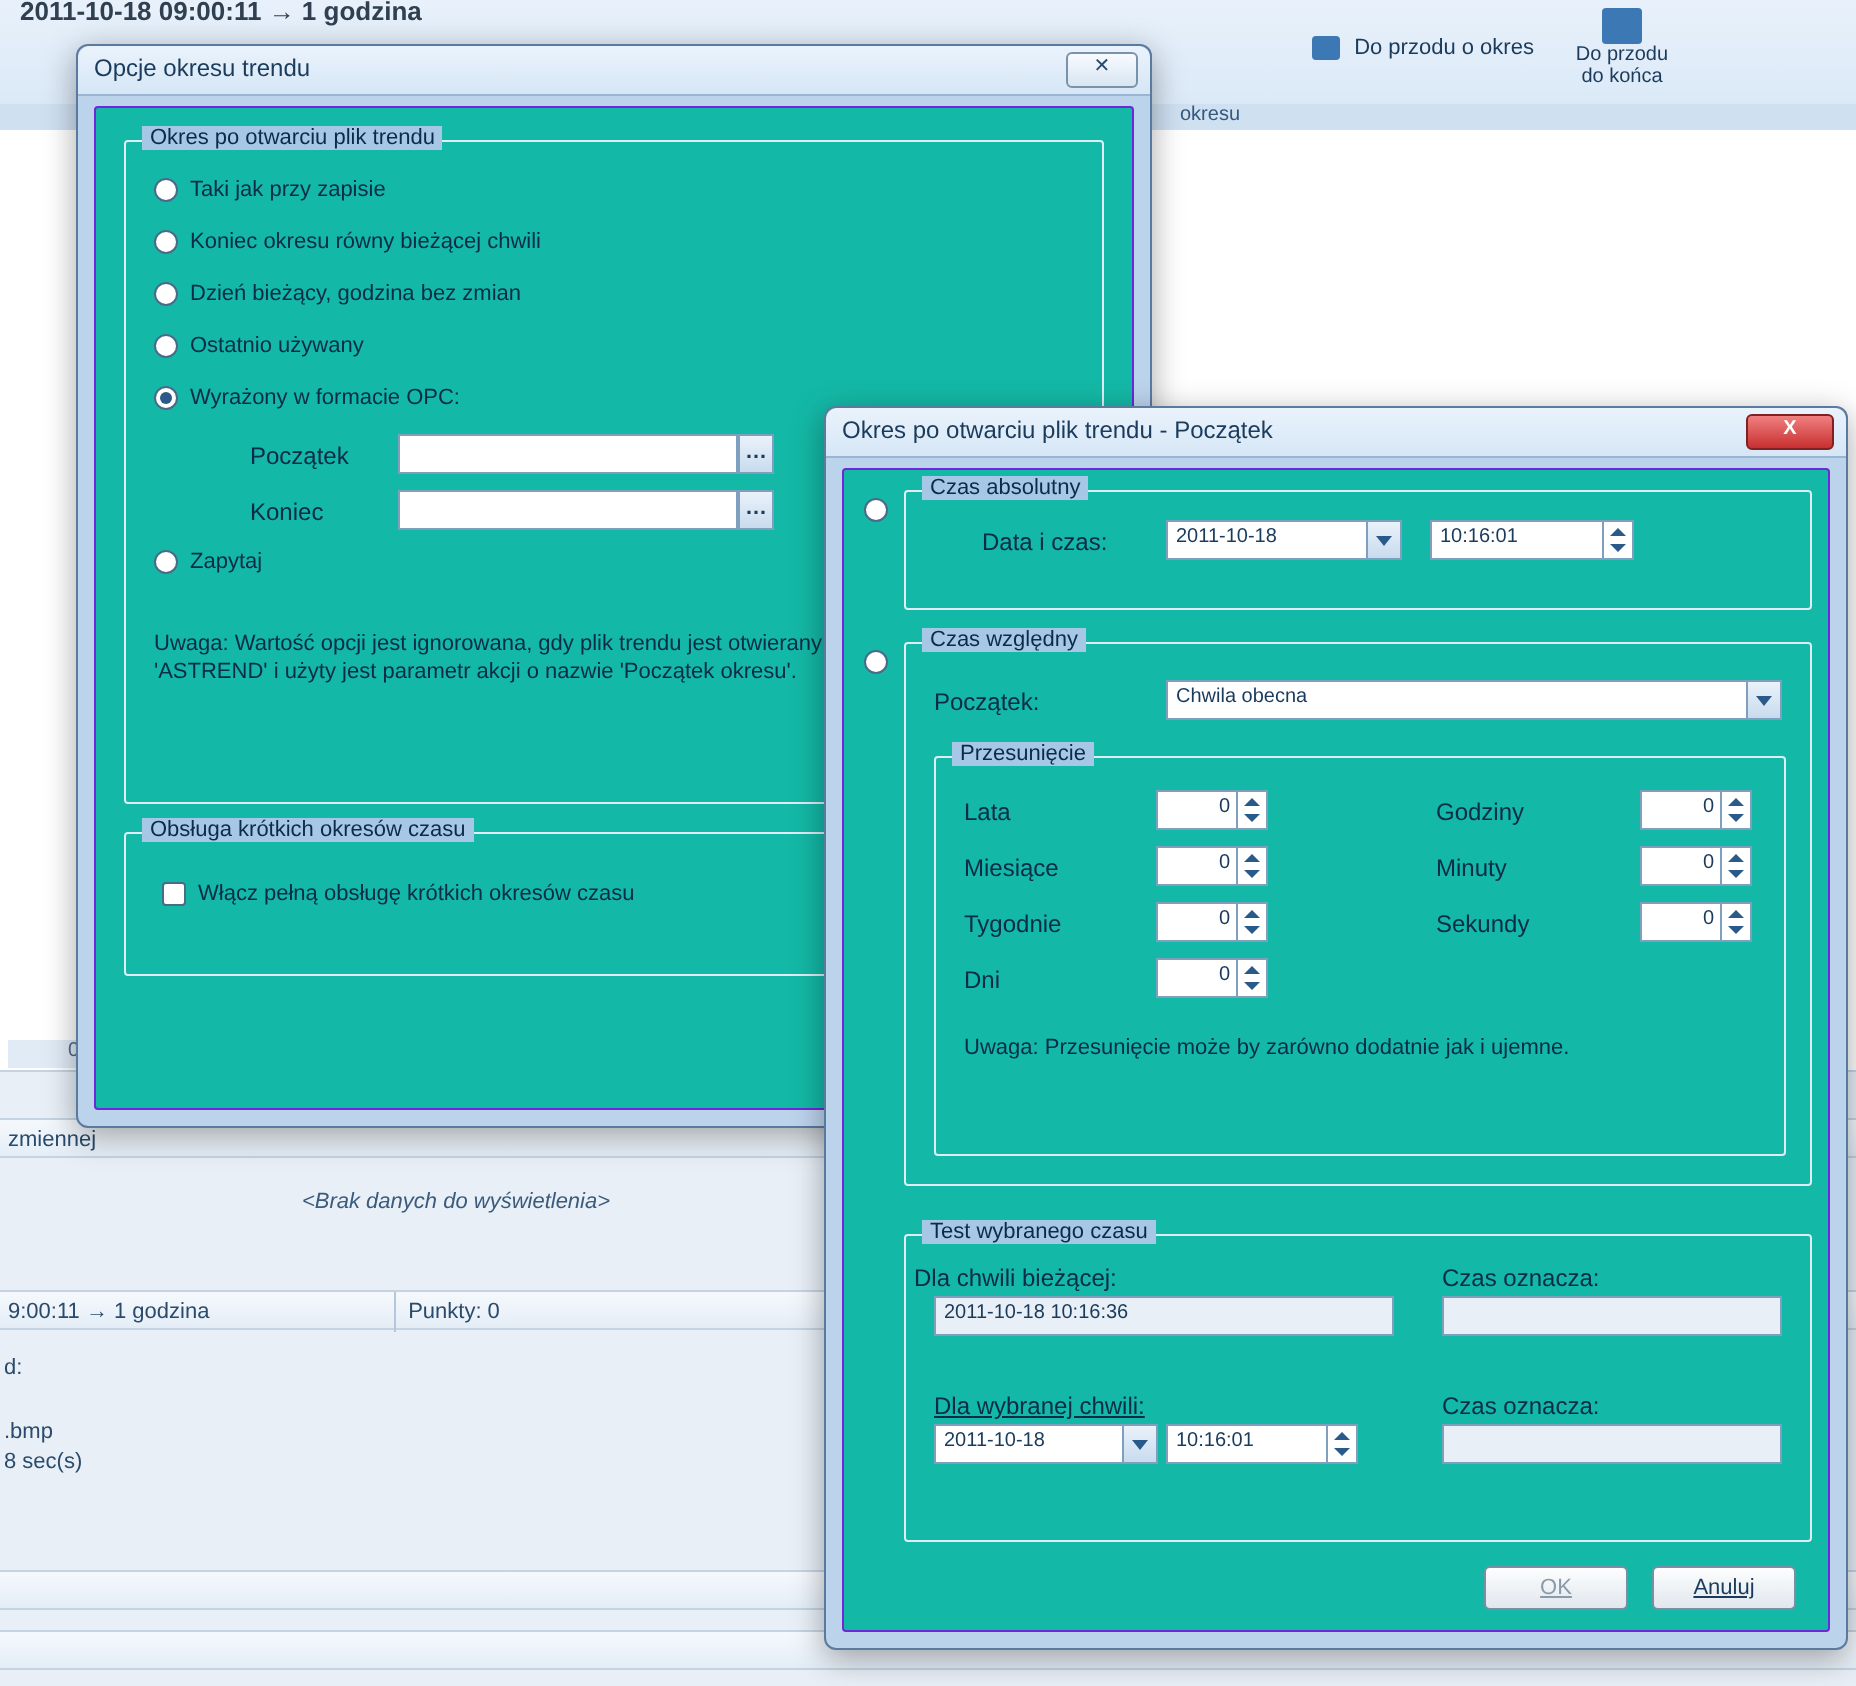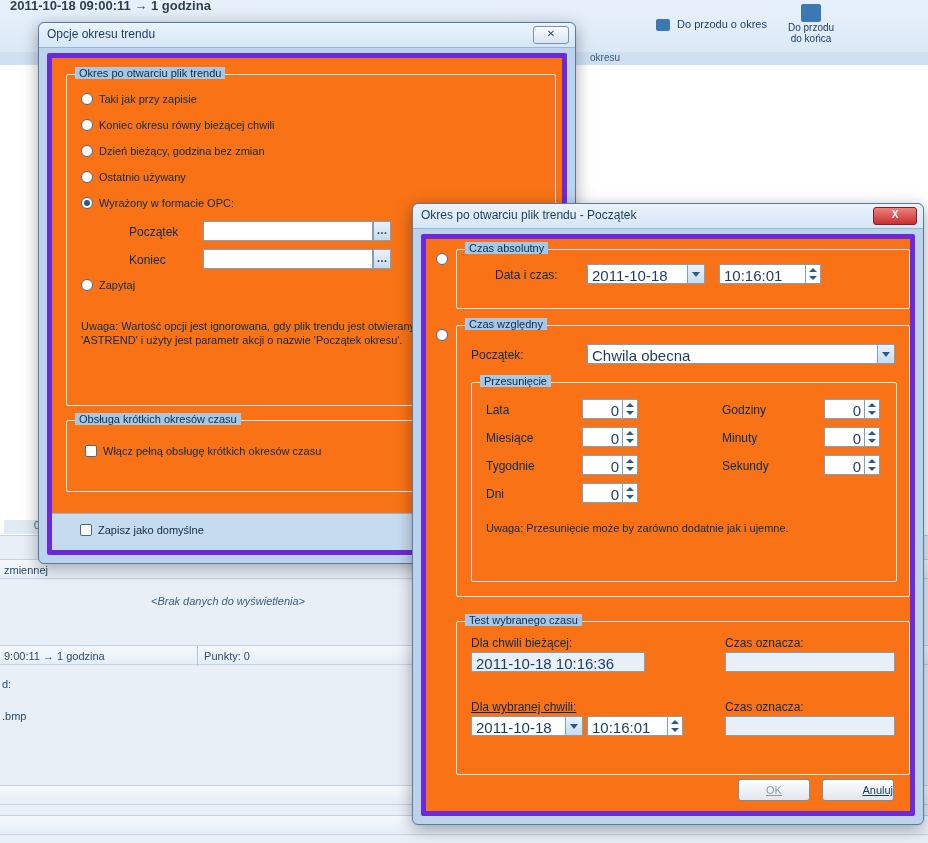--- a/index.html
+++ b/index.html
@@ -118,22 +118,22 @@
   .dialog .titlebar .close.red {
     background: linear-gradient(#f08080,#c83030);
     border-color: #802020;
     color: #ffffff;
     font-weight: bold;
     width: 42px; height: 16px;
   }
   .dialog .body {
     position: absolute;
     left: 8px; right: 8px; top: 30px; bottom: 8px;
-    background: #f97316;
-    border: 5px solid #6d28d9;
+    background: #14b8a6;
+    border: 1px solid #6d28d9;
     border-radius: 2px;
   }
   
   .group {
     position: absolute;
     border: 1px solid #e0ecf8;
     border-radius: 2px;
     background: transparent;
   }
   .group > .legend {
@@ -161,21 +161,21 @@
     content:""; position:absolute; left:2px; top:2px; width:6px; height:6px;
     background:#2a5a8a; border-radius:50%;
   }
   .checkbox .box { border: 1px solid #4a6a8a; border-radius: 2px; }
   .lbl { position: absolute; font-size: 12px; color: #0b2b4a; }
   .input {
     position: absolute;
     background: #ffffff;
     border: 1px solid #7f9fbf;
     box-sizing: border-box;
-    font-size: 15px;
+    font-size: 10px;
     padding: 2px 4px;
     color: #1a3b5c;
     height: 20px;
   }
   .input.readonly { background: #e8eff6; }
   .input .dd {
     position: absolute; right: 0; top: 0; width: 16px; height: 100%;
     background: linear-gradient(#eaf2fa,#c8dbee);
     border-left: 1px solid #7f9fbf;
   }
@@ -260,20 +260,21 @@
   <div class="status-row" style="top:494px;">
     <span>zmiennej</span>
   </div>
   <div class="nodata">&lt;Brak danych do wyświetlenia&gt;</div>
   <div class="status-row" style="top:580px;">
     <span style="display:inline-block;width:190px;">9:00:11 → 1 godzina</span>
     <span class="cell-sep">Punkty: 0</span>
   </div>
   <div class="bottom-text" style="top:612px;">d:</div>
   <div class="bottom-text" style="top:644px;">.bmp</div>
+  <div class="bottom-text" style="top:659px;">8 sec(s)</div>
   <div class="status-row" style="top:720px;"></div>
   <div class="status-row" style="top:750px;"></div>
 </div>
 
 <div class="dialog" style="left:38px; top:22px; width:536px; height:540px;">
   <div class="titlebar">
     <div class="title">Opcje okresu trendu</div>
     <div class="close">✕</div>
   </div>
   <div class="body">
@@ -319,26 +320,20 @@
     </div>
 
     <div class="group" style="left:14px; top:362px; width:488px; height:70px;">
       <div class="legend">Obsługa krótkich okresów czasu</div>
       <div class="checkbox" style="left:18px; top:24px;">
         <span class="box"></span>
         <span>Włącz pełną obsługę krótkich okresów czasu</span>
       </div>
     </div>
 
-    <div class="footer-strip">
-      <div class="checkbox" style="left:28px; top:10px;">
-        <span class="box"></span>
-        <span>Zapisz jako domyślne</span>
-      </div>
-    </div>
   </div>
 </div>
 
 <div class="dialog" style="left:412px; top:203px; width:510px; height:620px;">
   <div class="titlebar">
     <div class="title">Okres po otwarciu plik trendu - Początek</div>
     <div class="close red">X</div>
   </div>
   <div class="body">
 
@@ -403,22 +398,22 @@
           <span>0</span><div class="spin"></div>
         </div>
 
         <div class="note" style="left:14px; top:138px; width:396px;">Uwaga: Przesunięcie może by zarówno dodatnie jak i ujemne.</div>
       </div>
     </div>
 
     <div class="group" style="left:30px; top:382px; width:452px; height:152px;">
       <div class="legend">Test wybranego czasu</div>
 
-      <div class="lbl" style="left:14px; top:14px;">Dla chwili bieżącej:</div>
-      <div class="input readonly" style="left:14px; top:30px; width:174px;">
+      <div class="lbl" style="left:4px; top:14px;">Dla chwili bieżącej:</div>
+      <div class="input readonly" style="left:14px; top:30px; width:230px;">
         <span>2011-10-18 10:16:36</span>
       </div>
       <div class="lbl" style="left:268px; top:14px;">Czas oznacza:</div>
       <div class="input readonly" style="left:268px; top:30px; width:170px;"></div>
 
       <div class="lbl" style="left:14px; top:78px;text-decoration:underline;">Dla wybranej chwili:</div>
       <div class="input" style="left:14px; top:94px; width:112px;">
         <span>2011-10-18</span>
         <div class="dd"></div>
       </div>
@@ -426,17 +421,17 @@
         <span>10:16:01</span>
         <div class="spin"></div>
       </div>
       <div class="lbl" style="left:268px; top:78px;">Czas oznacza:</div>
       <div class="input readonly" style="left:268px; top:94px; width:170px;"></div>
     </div>
 
     <div class="btn disabled" style="right:100px; bottom:10px; width:72px;">
       <span style="text-decoration:underline;">OK</span>
     </div>
-    <div class="btn" style="right:16px; bottom:10px; width:72px;text-align:right;">
+    <div class="btn" style="right:16px; bottom:10px; width:72px;">
       <span style="text-decoration:underline;">Anuluj</span>
     </div>
   </div>
 </div>
 
 </body></html>

